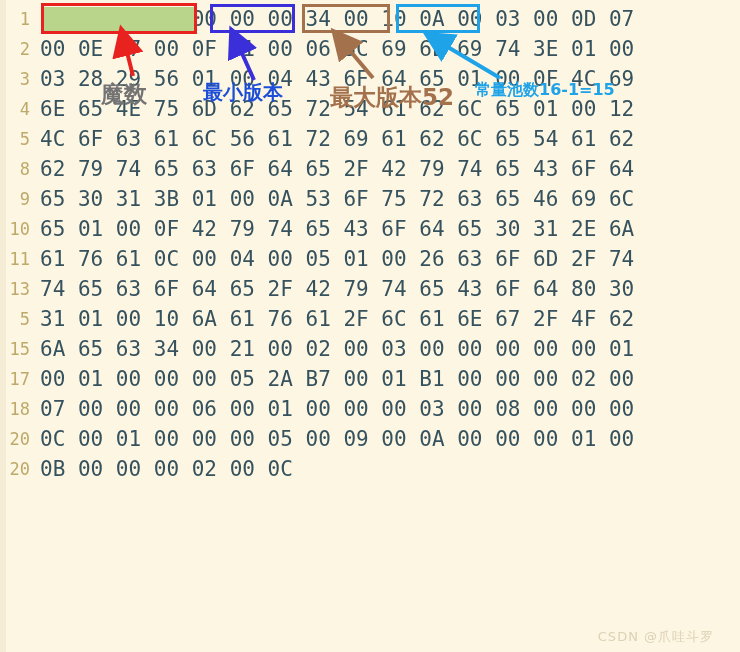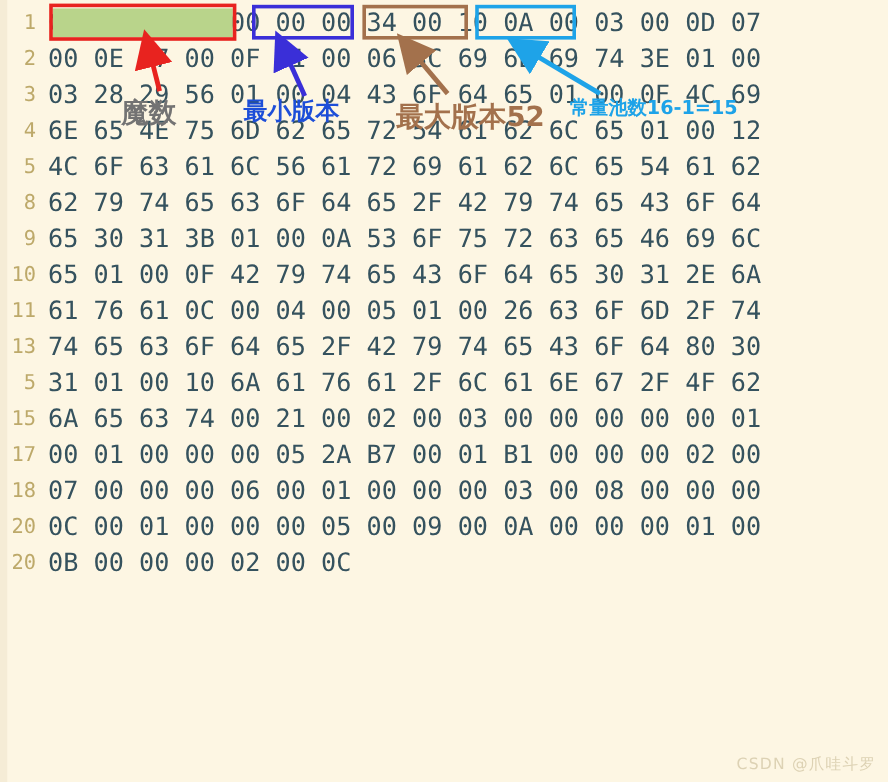--- a/index.html
+++ b/index.html
@@ -85,21 +85,21 @@
     font-weight: bold;
     white-space: nowrap;
   }
   .note.n-magic  { left: 101px; top: 79px;  color: #737373; font-size: 23px; }
   .note.n-minor  { left: 203px; top: 79px;  color: #1d4ed8; font-size: 20px; }
   .note.n-major  { left: 330px; top: 82px;  color: #a3714c; font-size: 23px; }
   .note.n-cpool  { left: 475px; top: 80px;  color: #1ea3e8; font-size: 16px; }
 
   .watermark {
     position: absolute;
-    right: 10px; bottom: 6px;
+    right: 26px; bottom: 6px;
     color: #ddd2b4;
     font-size: 13px;
     font-family: "DejaVu Sans", sans-serif;
     letter-spacing: 1px;
     z-index: 7;
   }
 </style>
 </head>
 <body>
 
@@ -114,21 +114,21 @@
       <div class="hex-row"><span class="lineno">2</span><span class="bytes">00 0E 07 00 0F 01 00 06 3C 69 6E 69 74 3E 01 00</span></div>
       <div class="hex-row"><span class="lineno">3</span><span class="bytes">03 28 29 56 01 00 04 43 6F 64 65 01 00 0F 4C 69</span></div>
       <div class="hex-row"><span class="lineno">4</span><span class="bytes">6E 65 4E 75 6D 62 65 72 54 61 62 6C 65 01 00 12</span></div>
       <div class="hex-row"><span class="lineno">5</span><span class="bytes">4C 6F 63 61 6C 56 61 72 69 61 62 6C 65 54 61 62</span></div>
       <div class="hex-row"><span class="lineno">8</span><span class="bytes">62 79 74 65 63 6F 64 65 2F 42 79 74 65 43 6F 64</span></div>
       <div class="hex-row"><span class="lineno">9</span><span class="bytes">65 30 31 3B 01 00 0A 53 6F 75 72 63 65 46 69 6C</span></div>
       <div class="hex-row"><span class="lineno">10</span><span class="bytes">65 01 00 0F 42 79 74 65 43 6F 64 65 30 31 2E 6A</span></div>
       <div class="hex-row"><span class="lineno">11</span><span class="bytes">61 76 61 0C 00 04 00 05 01 00 26 63 6F 6D 2F 74</span></div>
       <div class="hex-row"><span class="lineno">13</span><span class="bytes">74 65 63 6F 64 65 2F 42 79 74 65 43 6F 64 80 30</span></div>
       <div class="hex-row"><span class="lineno">5</span><span class="bytes">31 01 00 10 6A 61 76 61 2F 6C 61 6E 67 2F 4F 62</span></div>
-      <div class="hex-row"><span class="lineno">15</span><span class="bytes">6A 65 63 74 00 21 00 02 00 03 00 00 00 00 00 01</span></div>
+      <div class="hex-row"><span class="lineno">15</span><span class="bytes">6A 65 63 34 00 21 00 02 00 03 00 00 00 00 00 01</span></div>
       <div class="hex-row"><span class="lineno">17</span><span class="bytes">00 01 00 00 00 05 2A B7 00 01 B1 00 00 00 02 00</span></div>
       <div class="hex-row"><span class="lineno">18</span><span class="bytes">07 00 00 00 06 00 01 00 00 00 03 00 08 00 00 00</span></div>
       <div class="hex-row"><span class="lineno">20</span><span class="bytes">0C 00 01 00 00 00 05 00 09 00 0A 00 00 00 01 00</span></div>
       <div class="hex-row"><span class="lineno">20</span><span class="bytes">0B 00 00 00 02 00 0C</span></div>
     </div>
 
   <div class="abox red"></div>
   <div class="abox blue"></div>
   <div class="abox brown"></div>
   <div class="abox cyan"></div>

